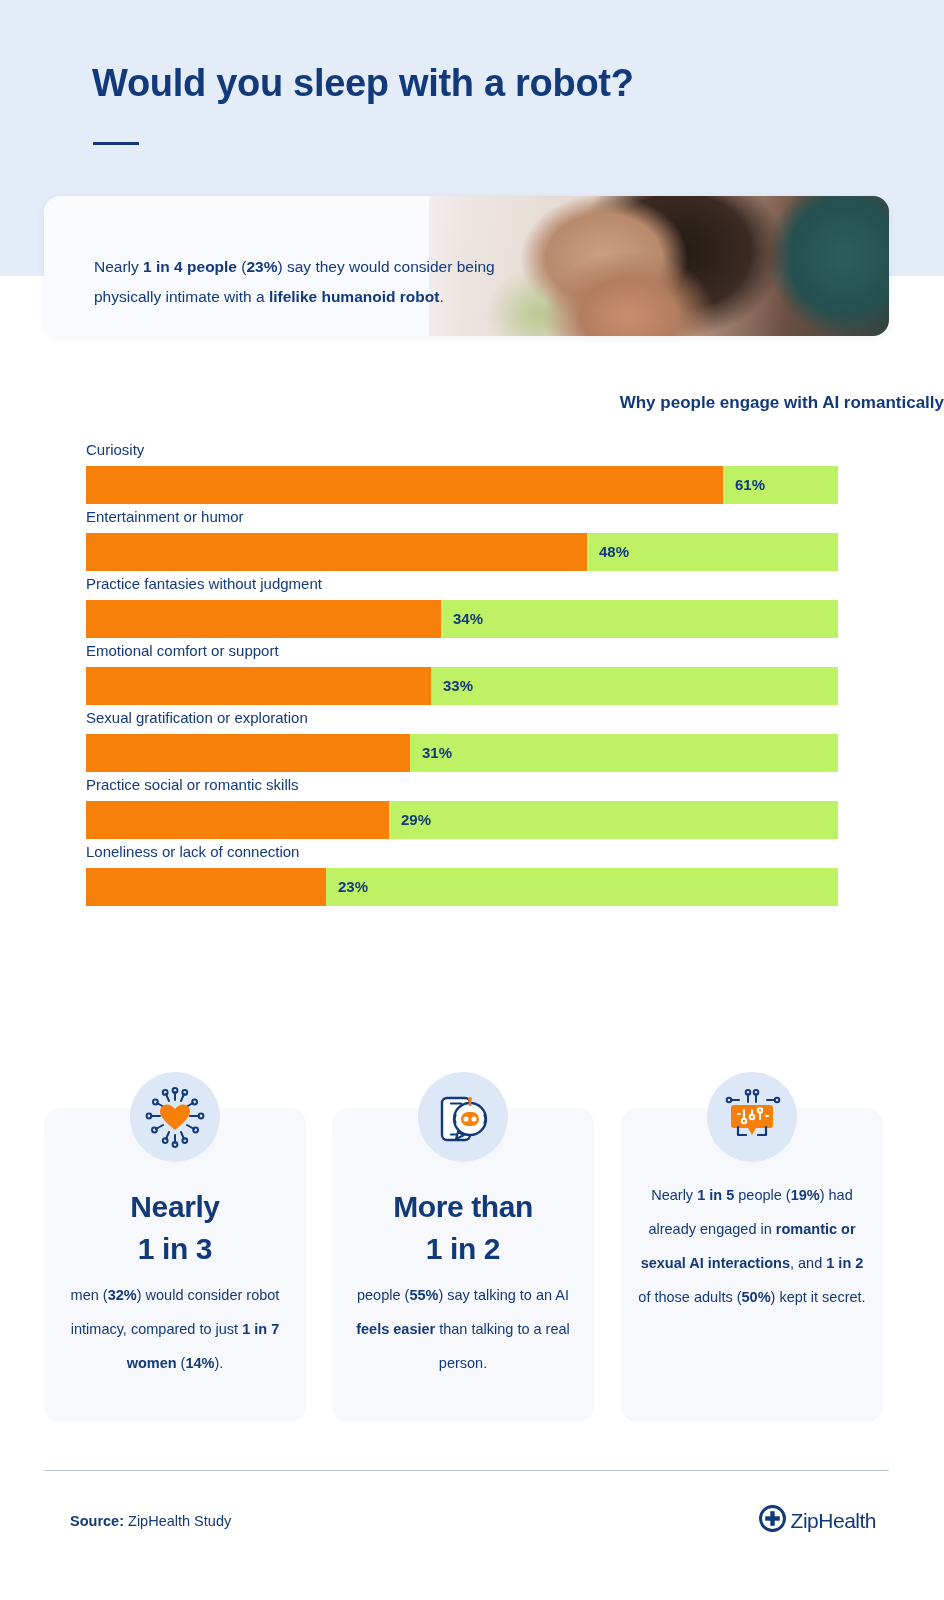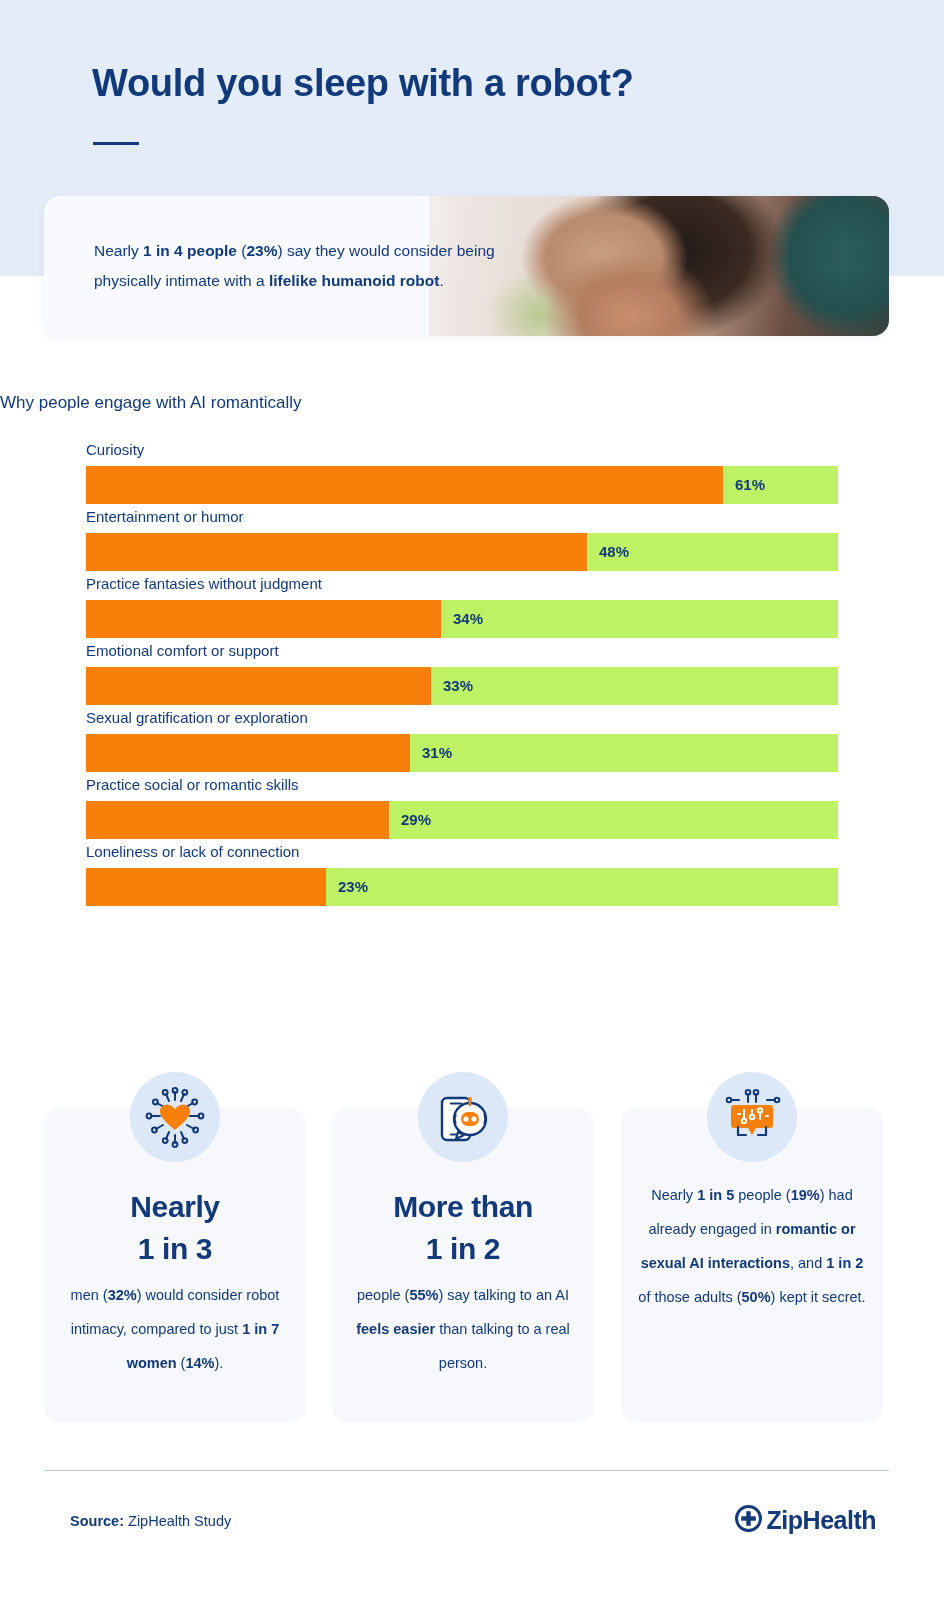--- a/index.html
+++ b/index.html
@@ -63,36 +63,36 @@
       linear-gradient(100deg, #efe9e6 0%, #e6dbd4 30%, #caa894 55%, #6b4f42 78%, #33423f 100%);
   }
   .hero-fade {
     position: absolute;
     left: 150px; top: 0;
     width: 270px; height: 140px;
     background: linear-gradient(90deg, #f8fafd 0%, #f8fafd 40%, rgba(248,250,253,0.85) 62%, rgba(248,250,253,0) 100%);
   }
   .hero-text {
     position: absolute;
-    left: 50px; top: 40px;
+    left: 50px; top: 56px;
     width: 470px;
     font-size: 15.5px;
     line-height: 30px;
     color: #123a7a;
   }
   .hero-text b { font-weight: bold; }
 
   
   .chart-title {
     position: absolute;
     left: 0; top: 393px;
     width: 944px;
-    text-align: left;
+    text-align: right;
     font-size: 17px;
-    font-weight: normal;
+    font-weight: bold;
     color: #123a7a;
   }
 
   .chart { position: absolute; left: 86px; top: 441px; width: 752px; }
 
   .bar-row { position: relative; margin-bottom: 4px; }
   .bar-label {
     font-size: 15px;
     color: #123a7a;
     margin-bottom: 7px;
@@ -186,22 +186,22 @@
   .footer-source b { font-weight: bold; }
 
   .footer-logo {
     position: absolute;
     right: 68px; top: 1505px;
     display: flex;
     align-items: center;
     gap: 5px;
   }
   .footer-logo-text {
-    font-size: 25px;
-    font-weight: bold;
+    font-size: 21px;
+    font-weight: normal;
     color: #123a7a;
     letter-spacing: -0.5px;
   }
 </style>
 </head>
 <body>
 
 <div class="page">
 
   <div class="header-band"></div>

